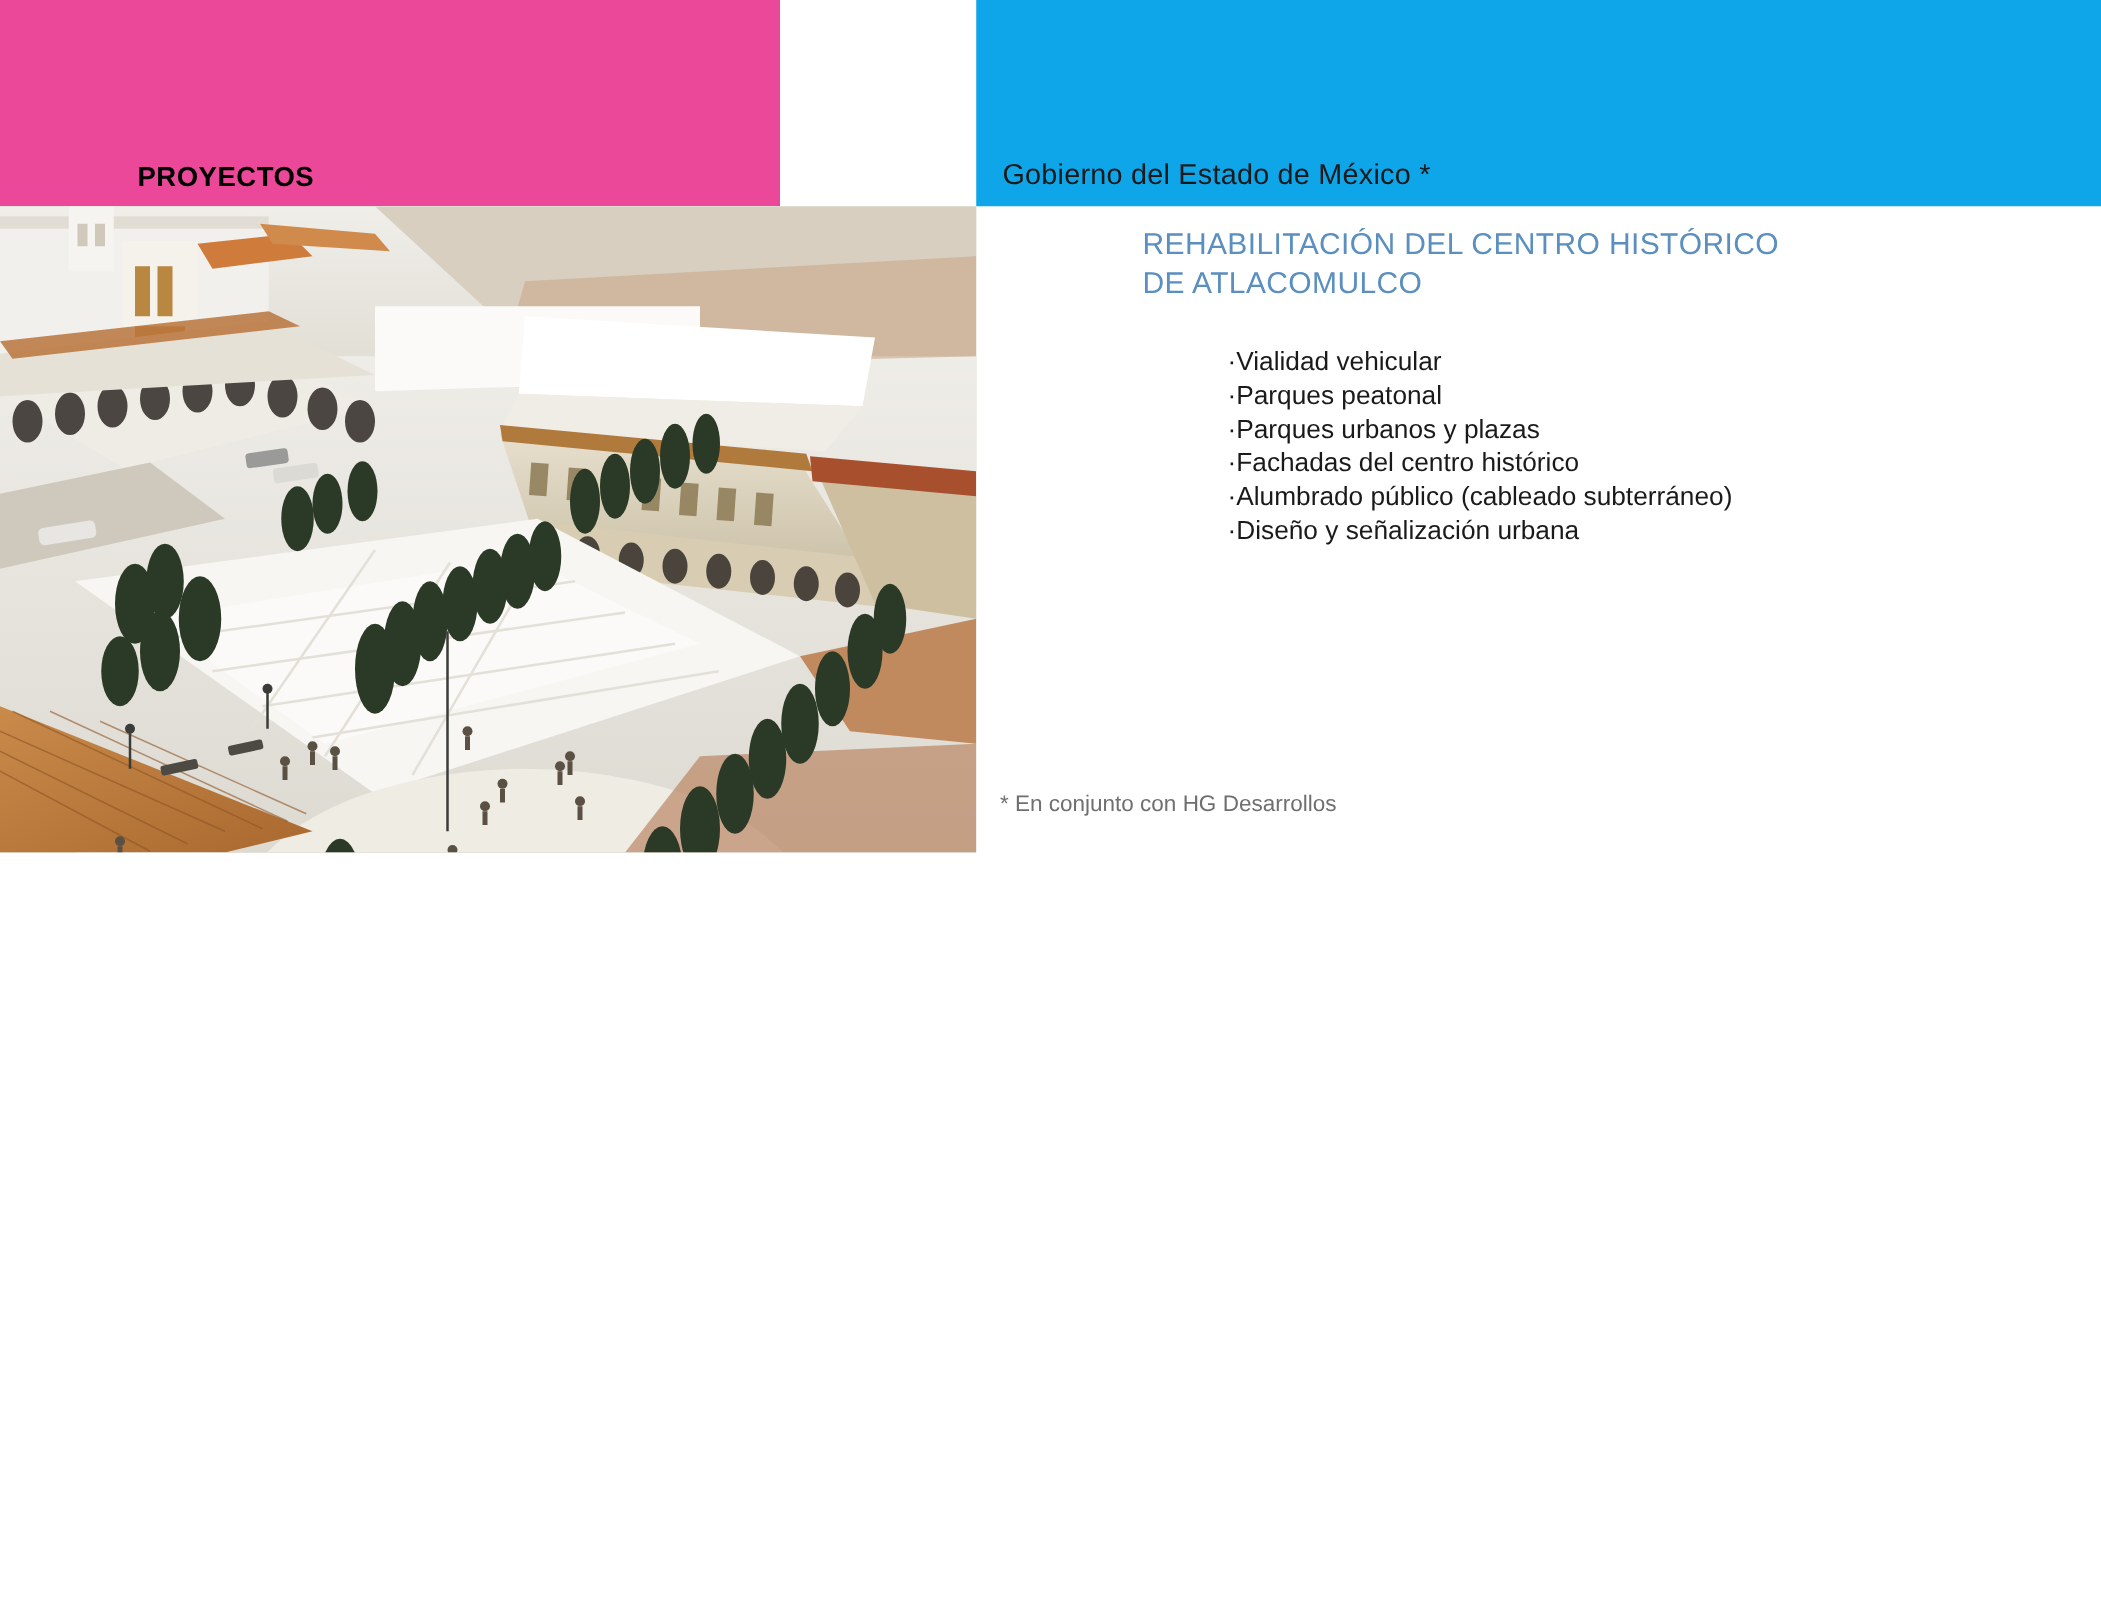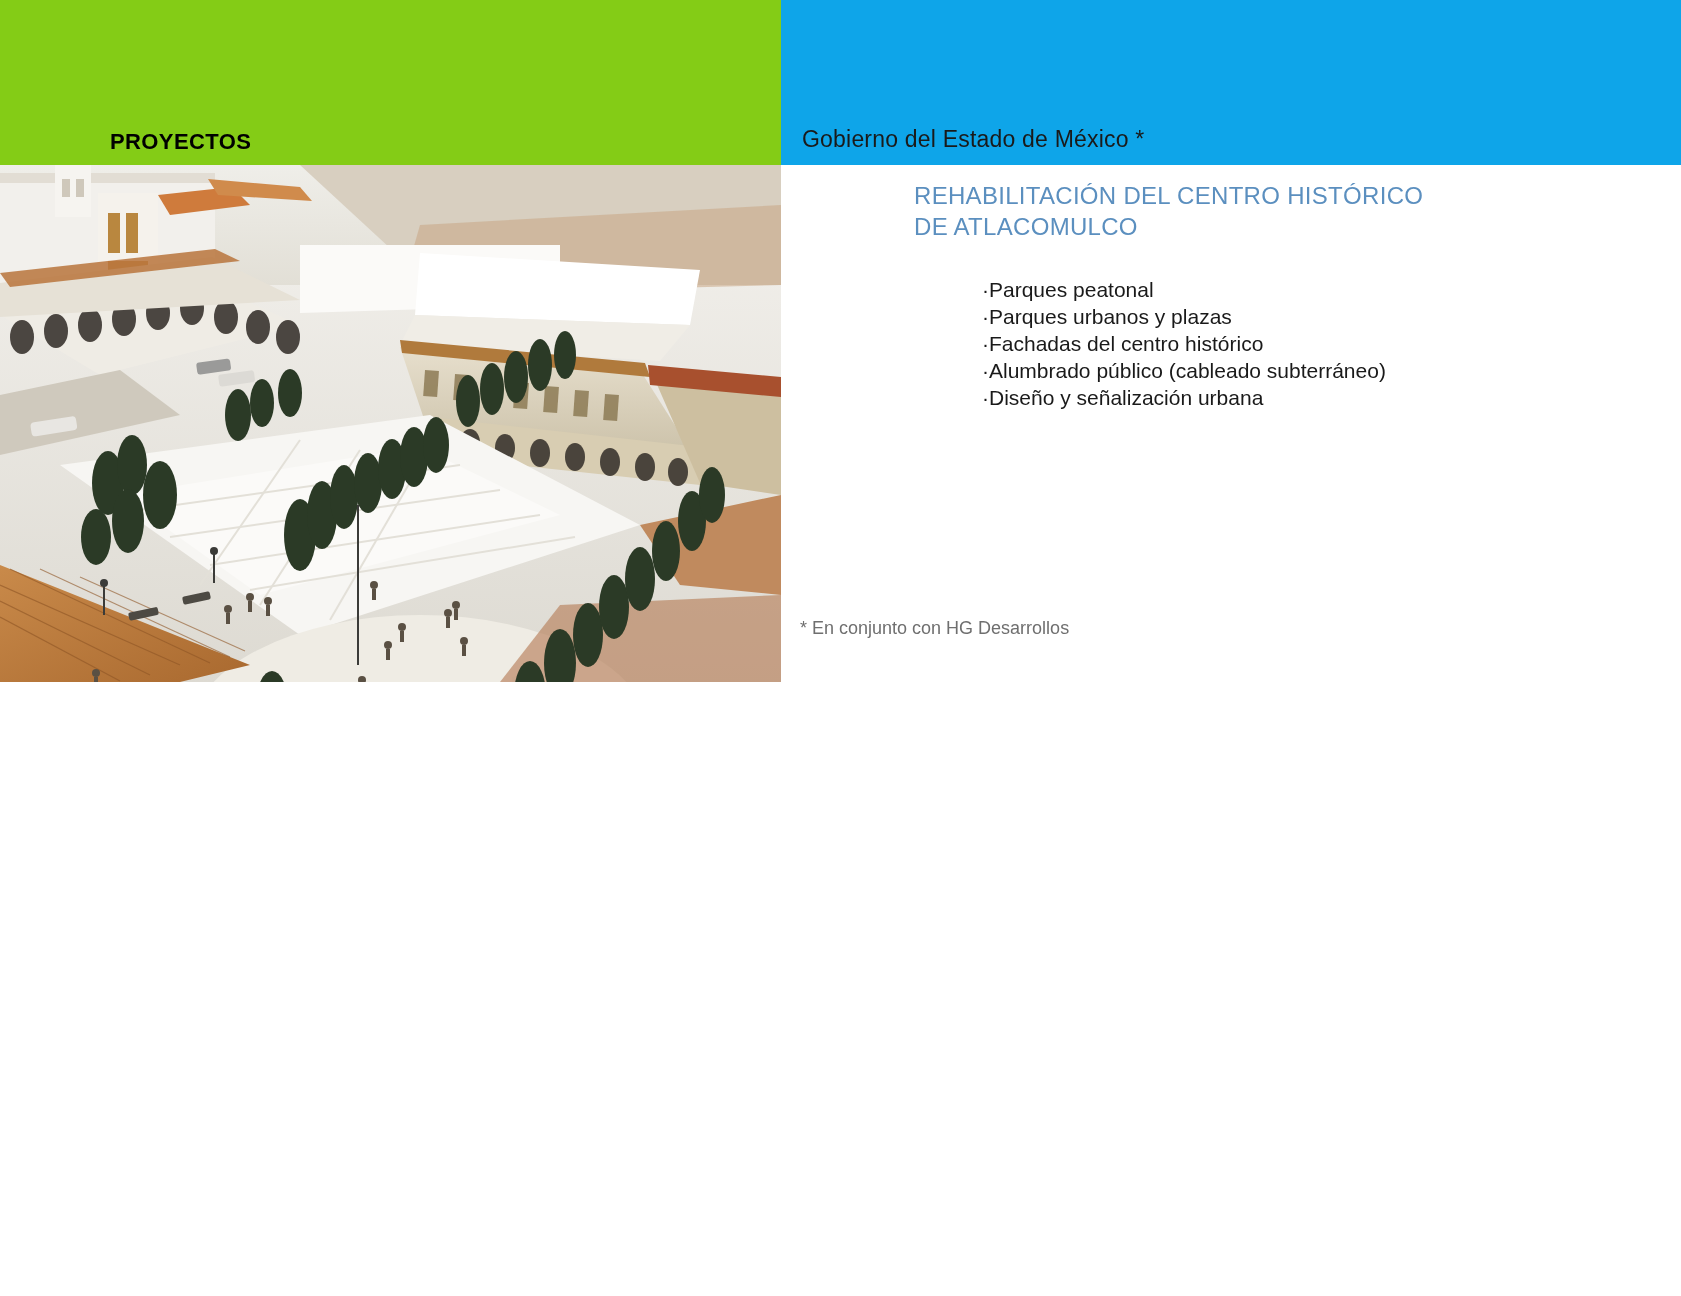--- a/index.html
+++ b/index.html
@@ -13,23 +13,23 @@
     position: relative;
     font-family: "Liberation Sans", sans-serif;
     overflow: hidden;
   }
 
   
   .banner-yellow {
     position: absolute;
     left: 0;
     top: 0;
-    width: 781px;
+    width: 624px;
     height: 165px;
-    background: #84cc16;
+    background: #ec4899;
   }
   .banner-yellow .label {
     position: absolute;
     left: 110px;
     bottom: 10px;
     font-size: 22px;
     font-weight: bold;
     color: #000000;
     letter-spacing: 0.4px;
   }
@@ -86,21 +86,21 @@
   }
   .bullets li {
     font-size: 21px;
     line-height: 27px;
     color: #1a1a1a;
     white-space: nowrap;
   }
   .footnote {
     position: absolute;
     left: 800px;
-    top: 618px;
+    top: 633px;
     font-size: 18px;
     color: #6f6f6f;
   }
 </style>
 </head>
 <body>
 
 <div class="banner-yellow">
   <div class="label">PROYECTOS</div>
 </div>
@@ -338,20 +338,21 @@
     </g>
   </svg>
 </div>
 
 <div class="content">
   <h1 class="project-title">
     <span>REHABILITACIÓN DEL CENTRO HISTÓRICO</span><br>
     <span>DE ATLACOMULCO</span>
   </h1>
   <ul class="bullets">
+    <li>·Vialidad vehicular</li>
     <li>·Parques peatonal</li>
     <li>·Parques urbanos y plazas</li>
     <li>·Fachadas del centro histórico</li>
     <li>·Alumbrado público (cableado subterráneo)</li>
     <li>·Diseño y señalización urbana</li>
   </ul>
 </div>
 
 <div class="footnote">* En conjunto con HG Desarrollos</div>
 

